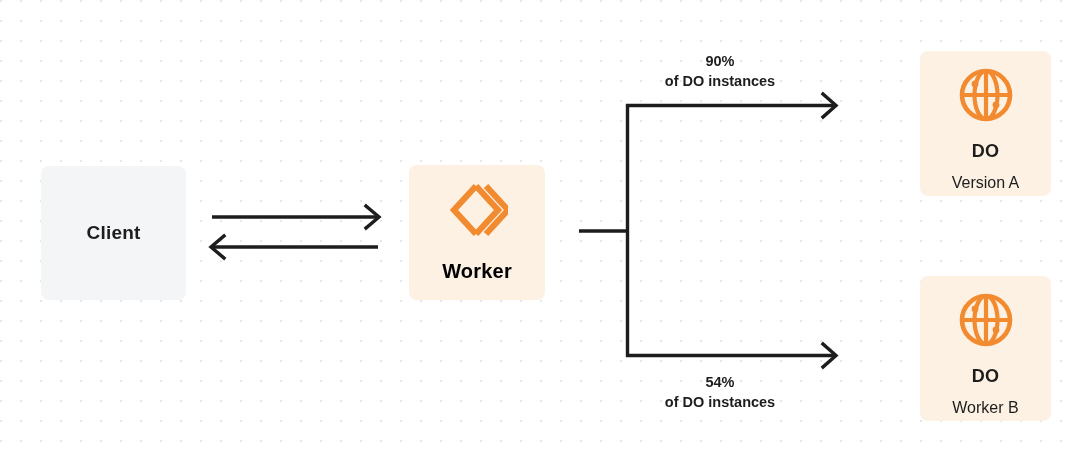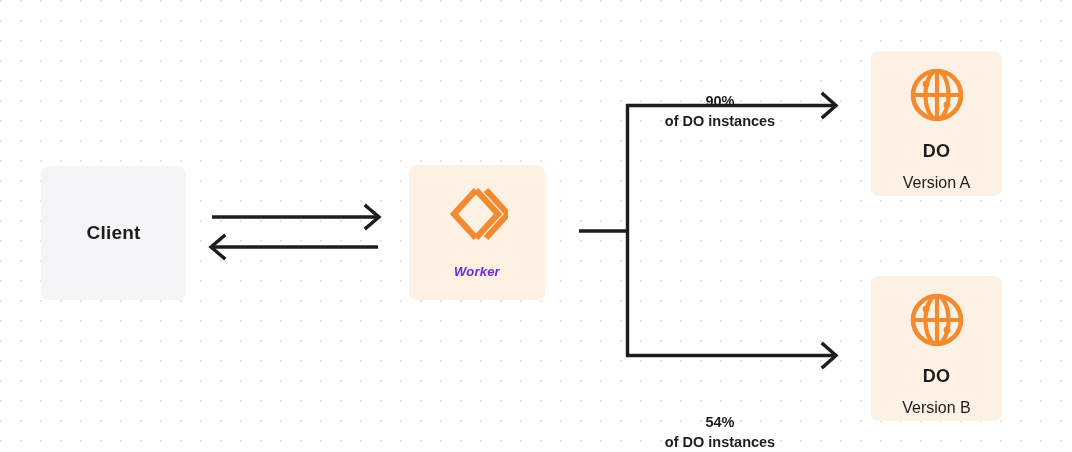--- a/index.html
+++ b/index.html
@@ -55,30 +55,29 @@
     left: 409px;
     top: 165px;
     width: 136px;
     height: 135px;
     background-color: #fdf1e3;
   }
   #worker-node .node-icon {
     margin-bottom: 18px;
   }
   #worker-node .node-title {
-    font-size: 13px;
-    font-weight: bold;
-    color: #6d28d9;
+    font-size: 20px;
+    font-weight: bold;
+    color: #000000;
     letter-spacing: 0.2px;
-    font-style: italic;
   }
 
   
   .do-node {
-    left: 871px;
+    left: 920px;
     width: 131px;
     height: 145px;
     background-color: #fdf1e3;
     padding-top: 14px;
   }
   #do-a-node { top: 51px; }
   #do-b-node { top: 276px; }
 
   .do-node .node-icon {
     margin-bottom: 14px;
@@ -121,21 +120,21 @@
   #label-top {
     left: 630px;
     top: 52px;
     width: 180px;
   }
   #label-bottom {
     left: 630px;
     top: 373px;
     width: 180px;
   }
-  .edge-label .pct { display: block; margin-top: 40px; }
+  .edge-label .pct { display: block; }
   .edge-label .desc { display: block; }
 </style>
 </head>
 <body>
 
 <div id="canvas">
 
   <svg id="connectors" viewBox="0 0 1072 452" width="1072" height="452">
 
     <g>
@@ -205,21 +204,21 @@
       <svg width="56" height="56" viewBox="0 0 56 56" aria-hidden="true">
         <circle cx="28" cy="28" r="24" fill="none" stroke="#f28a30" stroke-width="4.6"></circle>
         <ellipse cx="28" cy="28" rx="11.5" ry="24" fill="none" stroke="#f28a30" stroke-width="4.2"></ellipse>
         <line x1="28" y1="4" x2="28" y2="52" stroke="#f28a30" stroke-width="4.2"></line>
         <line x1="4" y1="28" x2="52" y2="28" stroke="#f28a30" stroke-width="4.2"></line>
         <circle cx="17" cy="17" r="3.4" fill="#f28a30"></circle>
         <circle cx="38" cy="38" r="3.4" fill="#f28a30"></circle>
       </svg>
     </span>
     <span class="node-title">DO</span>
-    <span class="node-subtitle">Version B</span>
+    <span class="node-subtitle">Worker B</span>
   </div>
 
   <div class="edge-label" id="label-top">
     <span class="pct">90%</span>
     <span class="desc">of DO instances</span>
   </div>
 
   <div class="edge-label" id="label-bottom">
     <span class="pct">54%</span>
     <span class="desc">of DO instances</span>

